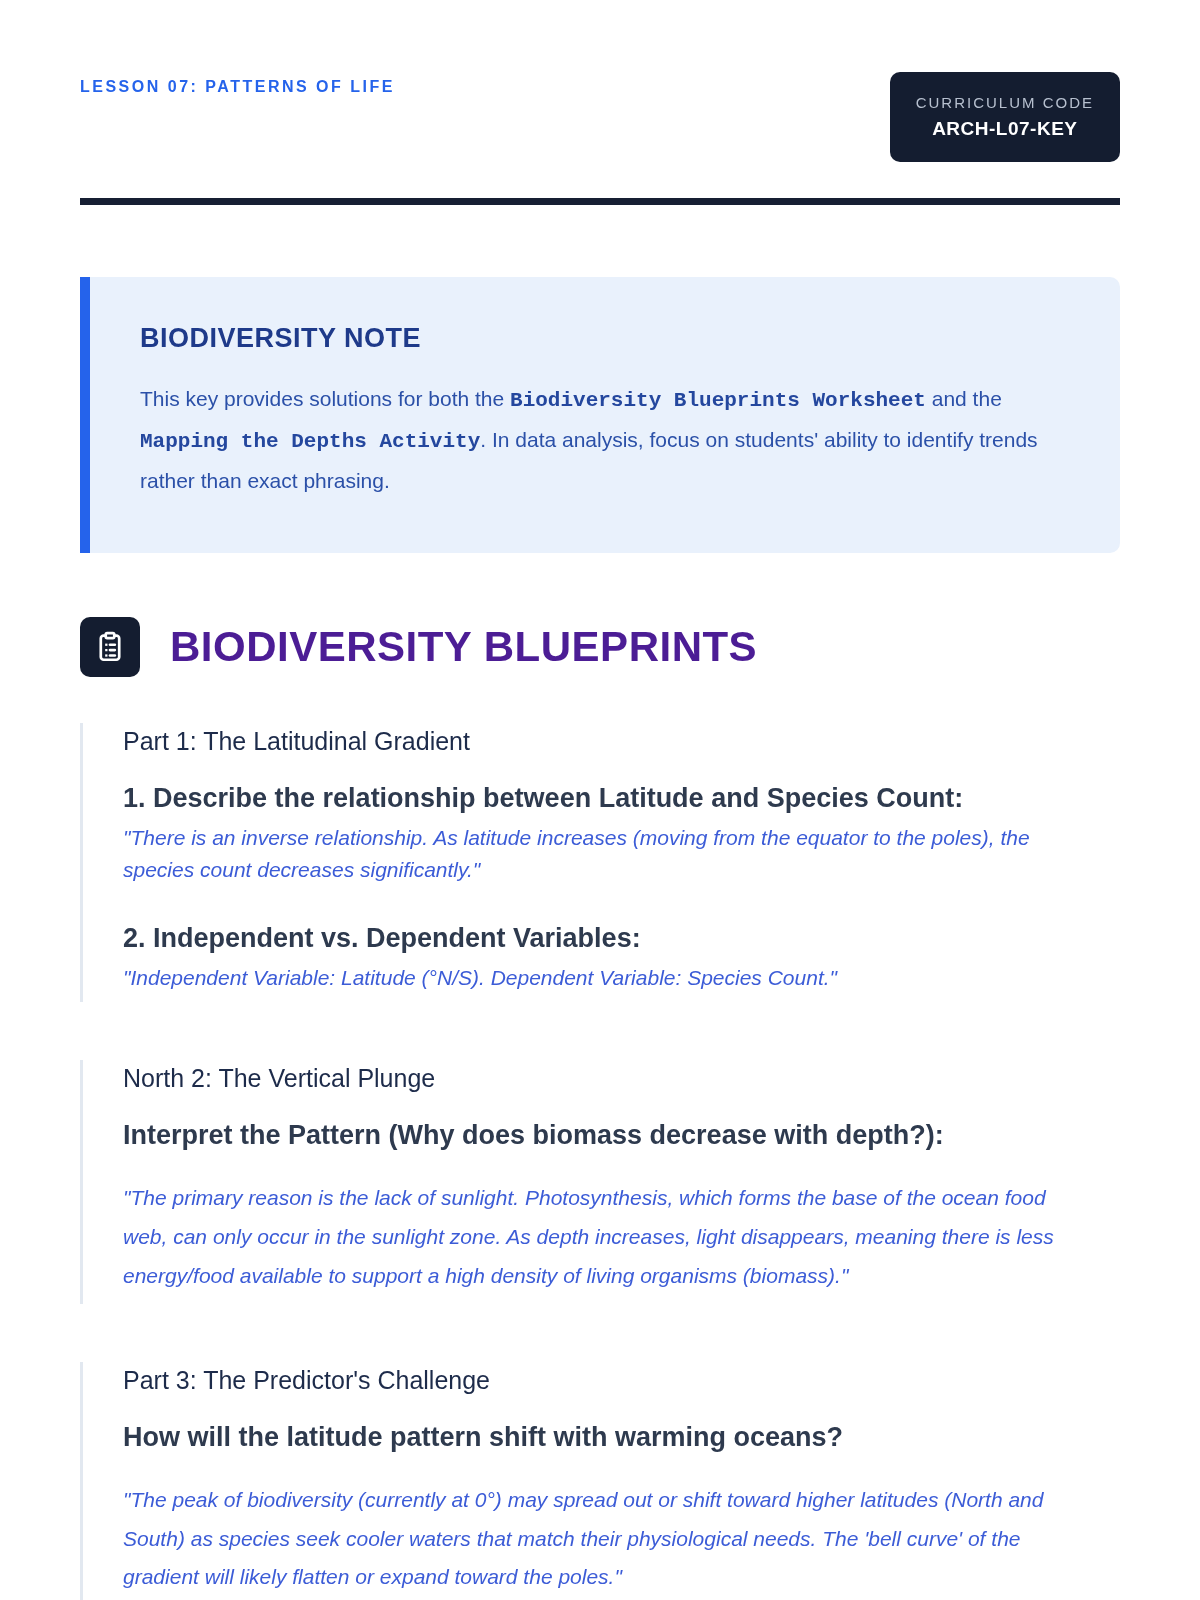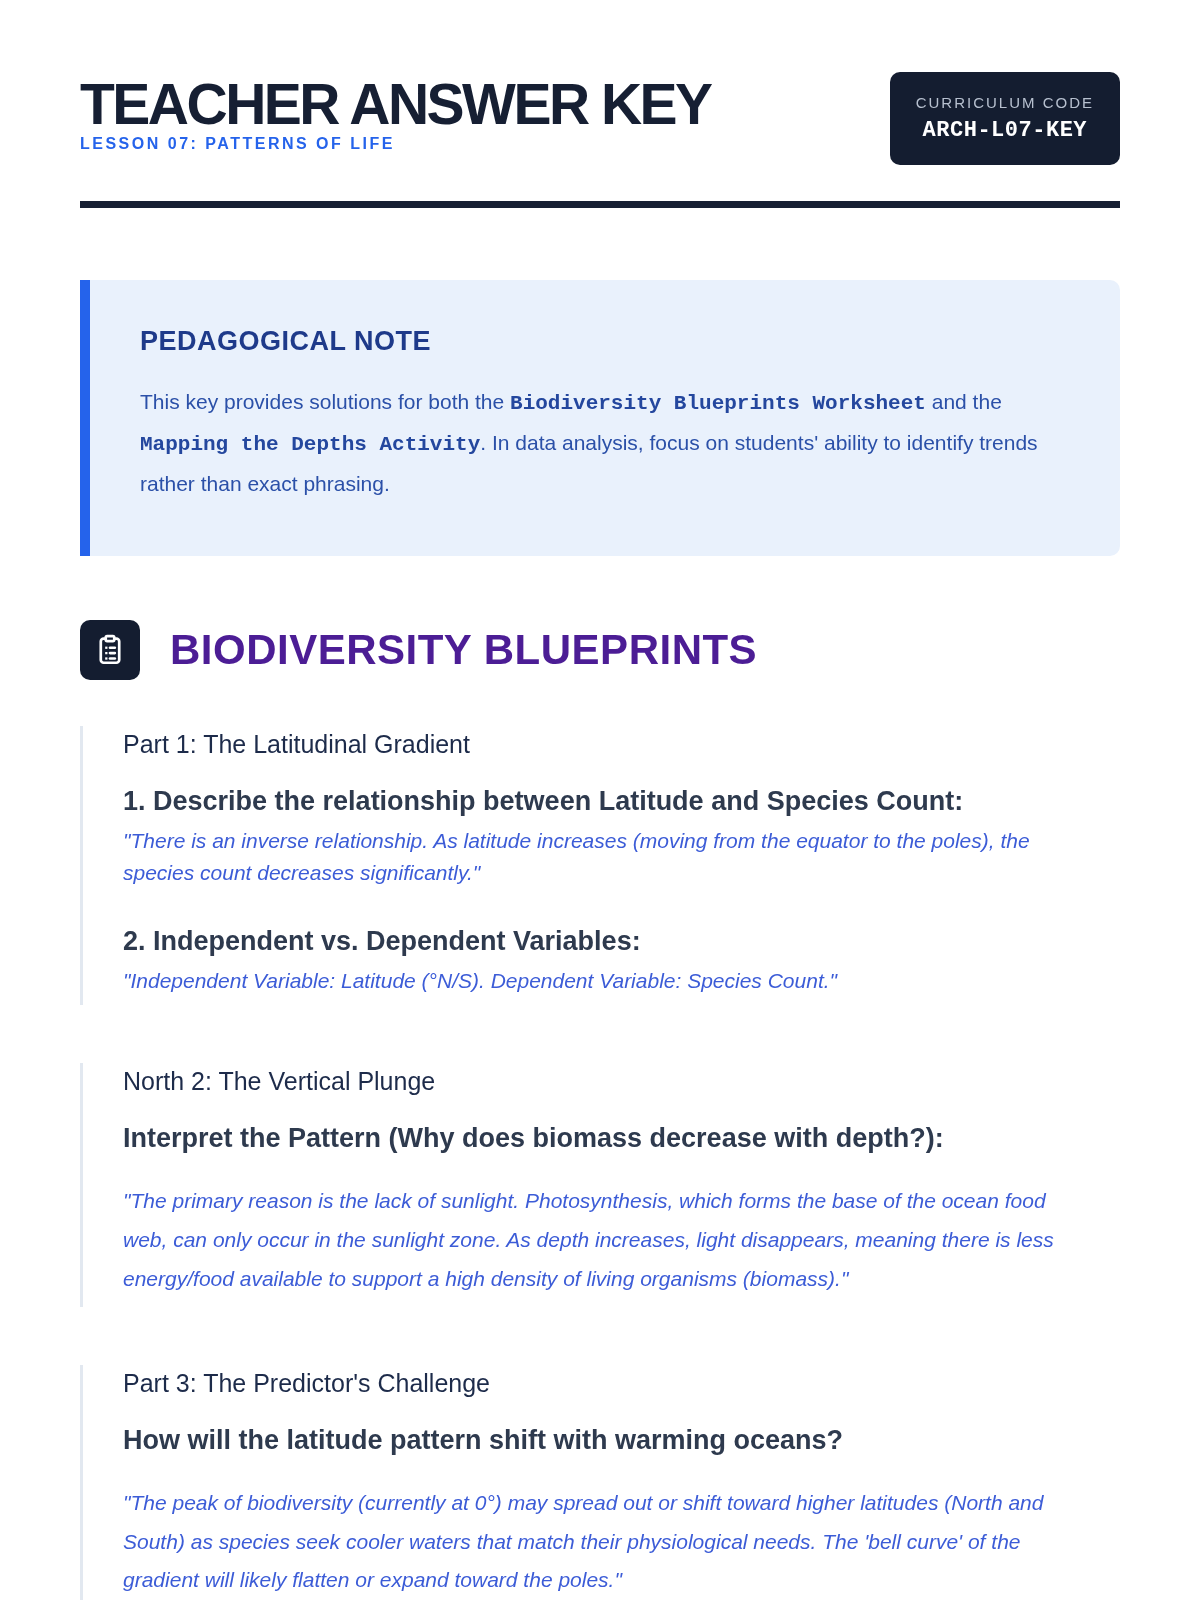--- a/index.html
+++ b/index.html
@@ -43,25 +43,24 @@
     margin-top: -4px;
   }
   .badge-label {
     font-family: Liberation Sans, sans-serif;
     font-size: 15px;
     letter-spacing: 2px;
     color: #b7c0cf;
   }
   .badge-code {
     margin-top: 7px;
-    font-size: 22px;
+    font-size: 19px;
     font-weight: 800;
     letter-spacing: 0.5px;
     color: #ffffff;
-    font-family: Liberation Mono, monospace;
   }
   .rule {
     border: none;
     height: 7px;
     background: #161f33;
     margin: 36px 0 0 0;
   }
 
   
   .note {
@@ -142,33 +141,32 @@
     line-height: 1.85;
   }
 </style>
 </head>
 <body>
 
 <div class="page">
 
   <header class="header">
     <div class="header-left">
-      <h1 class="page-title">TEACHER ANSWER KEY</h1>
       <div class="subtitle">LESSON 07: PATTERNS OF LIFE</div>
     </div>
     <div class="badge">
       <div class="badge-label">CURRICULUM CODE</div>
       <div class="badge-code">ARCH-L07-KEY</div>
     </div>
   </header>
 
   <hr class="rule">
 
   <aside class="note">
-    <h2 class="note-title">PEDAGOGICAL NOTE</h2>
+    <h2 class="note-title">BIODIVERSITY NOTE</h2>
     <p class="note-body"><span>This key provides solutions for both the </span><strong>Biodiversity Blueprints Worksheet</strong><span> and the </span><strong>Mapping the Depths Activity</strong><span>. In data analysis, focus on students' ability to identify trends rather than exact phrasing.</span></p>
   </aside>
 
   <div class="section-header">
     <div class="icon-box">
       <svg width="34" height="34" viewBox="0 0 24 24" fill="none" stroke="#ffffff" stroke-width="1.9" stroke-linecap="round" stroke-linejoin="round">
         <rect x="5.5" y="4" width="13" height="17" rx="2"></rect>
         <rect x="9" y="2.2" width="6" height="3.6" rx="1" fill="#141d30"></rect>
         <rect x="8.6" y="9.6" width="1.6" height="1.6" fill="#ffffff" stroke="none"></rect>
         <line x1="12" y1="10.4" x2="15.4" y2="10.4"></line>

